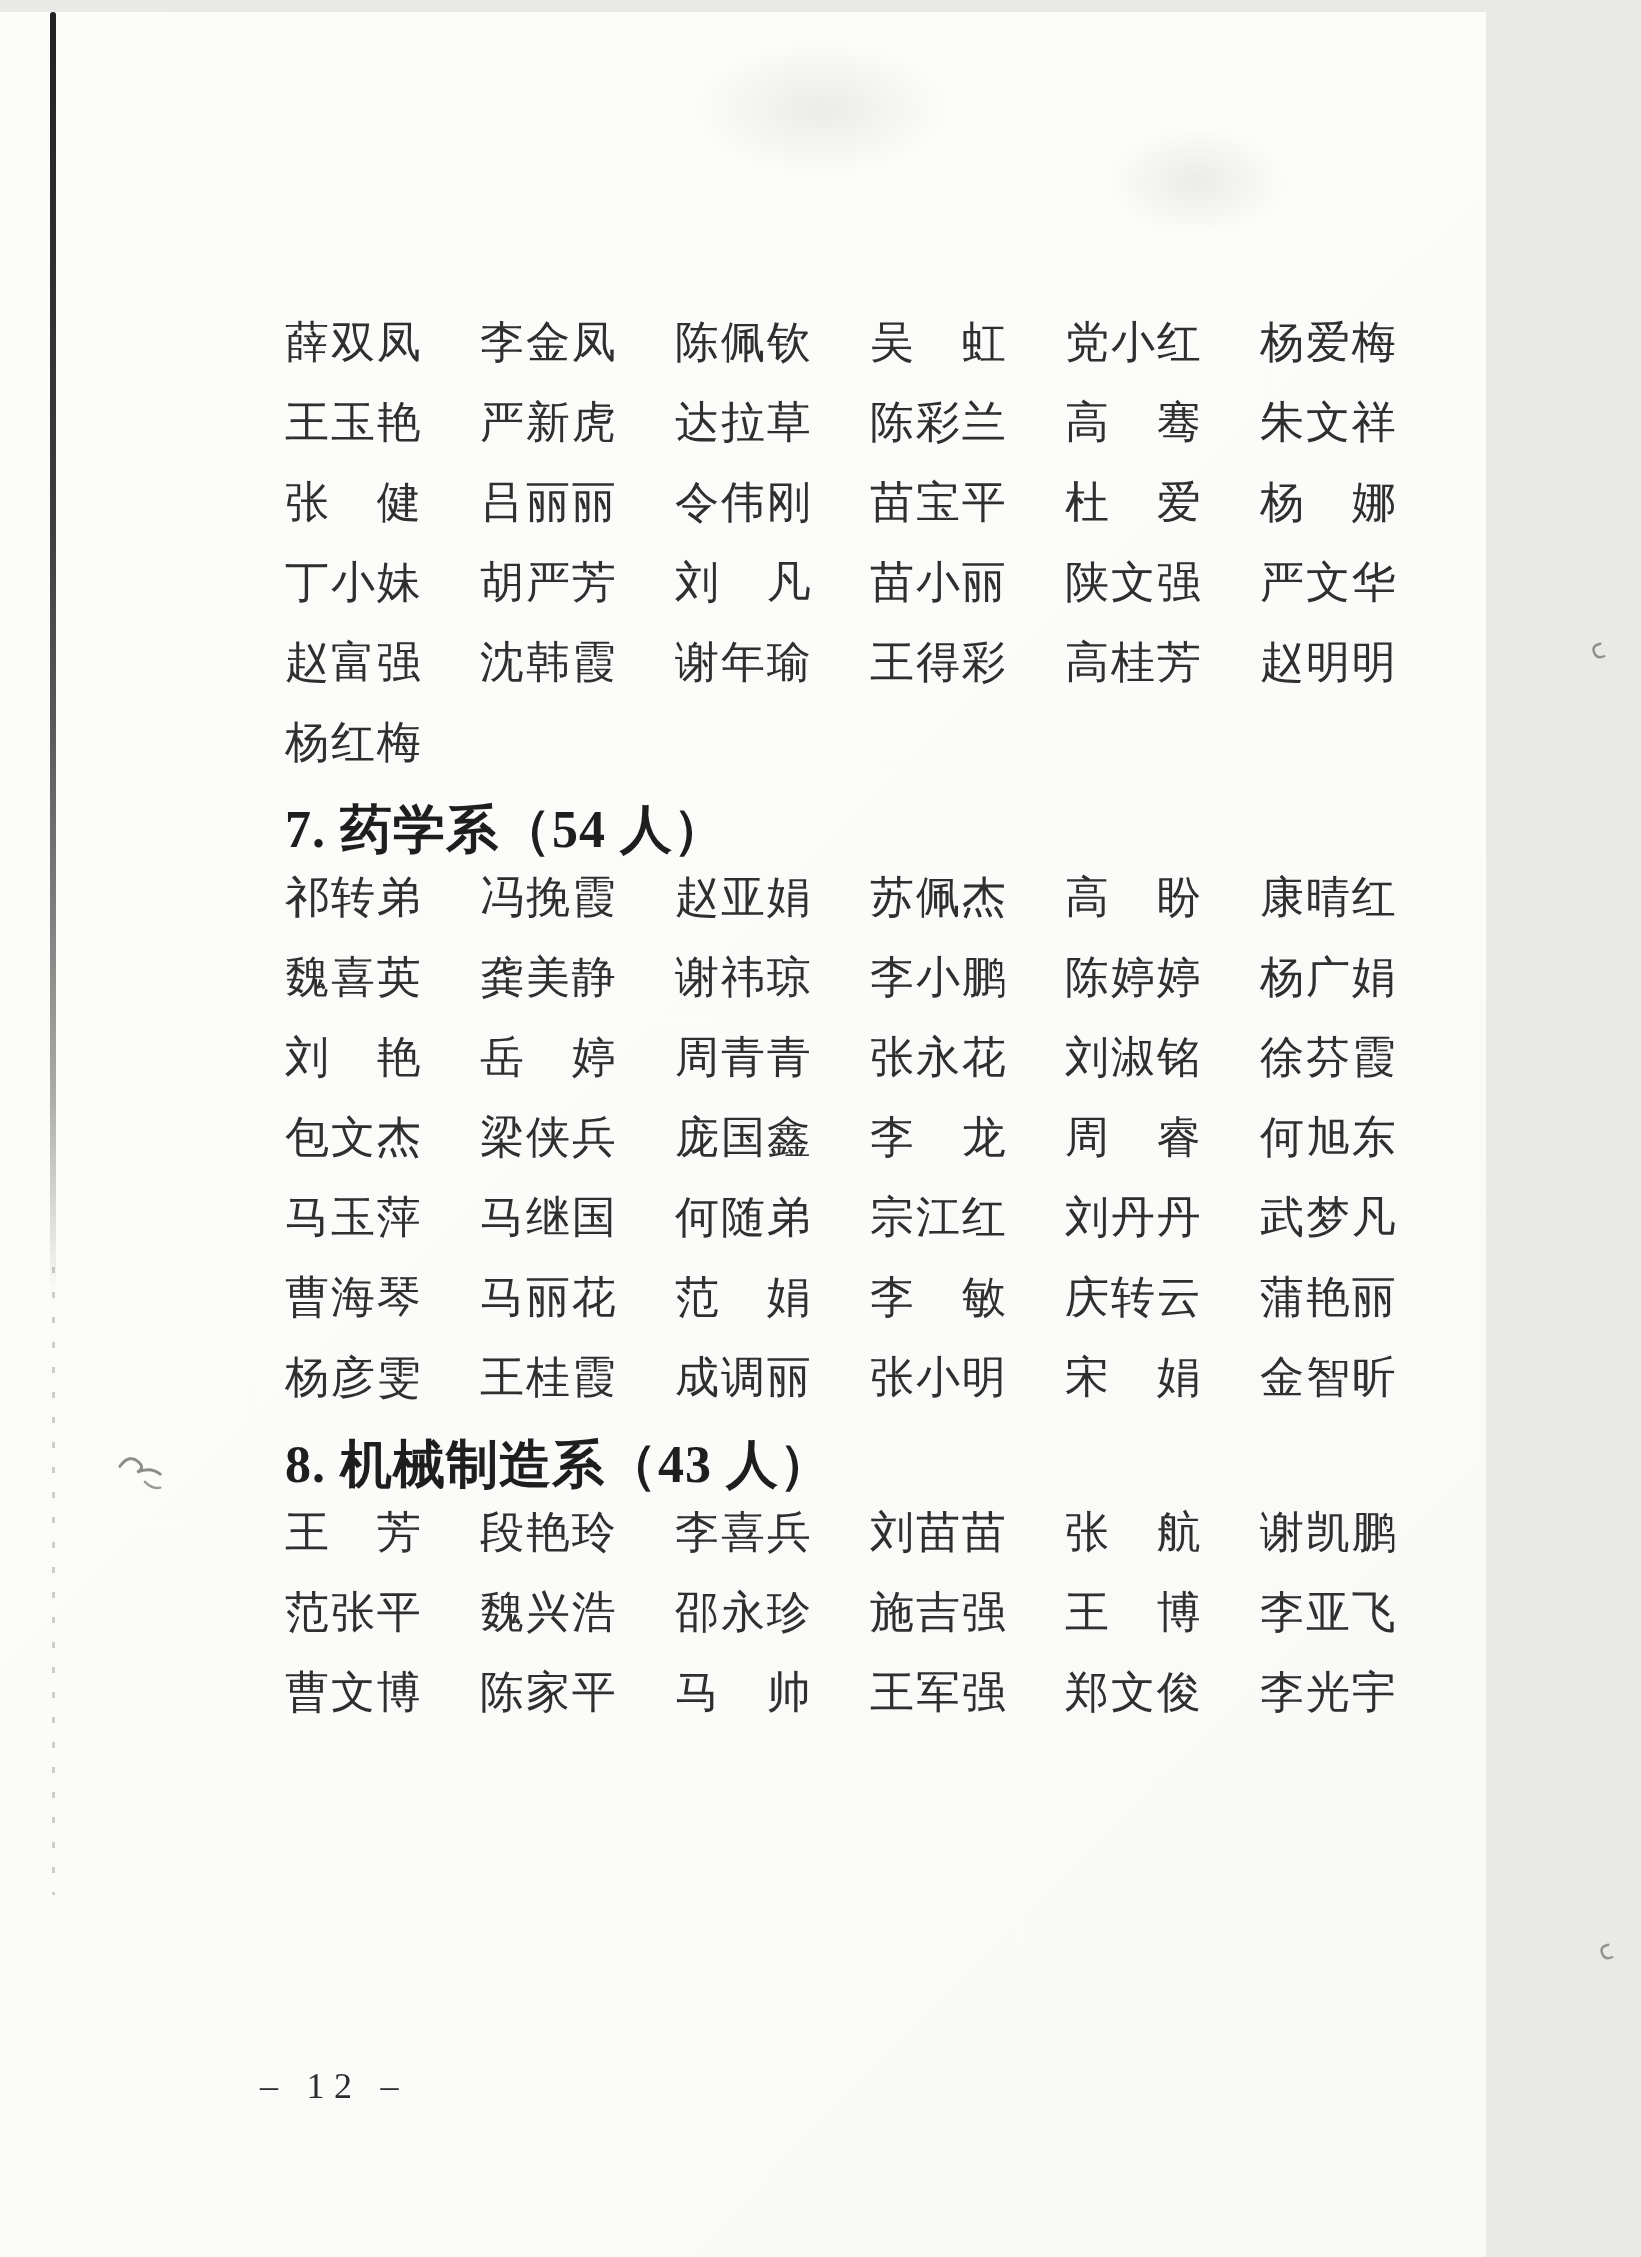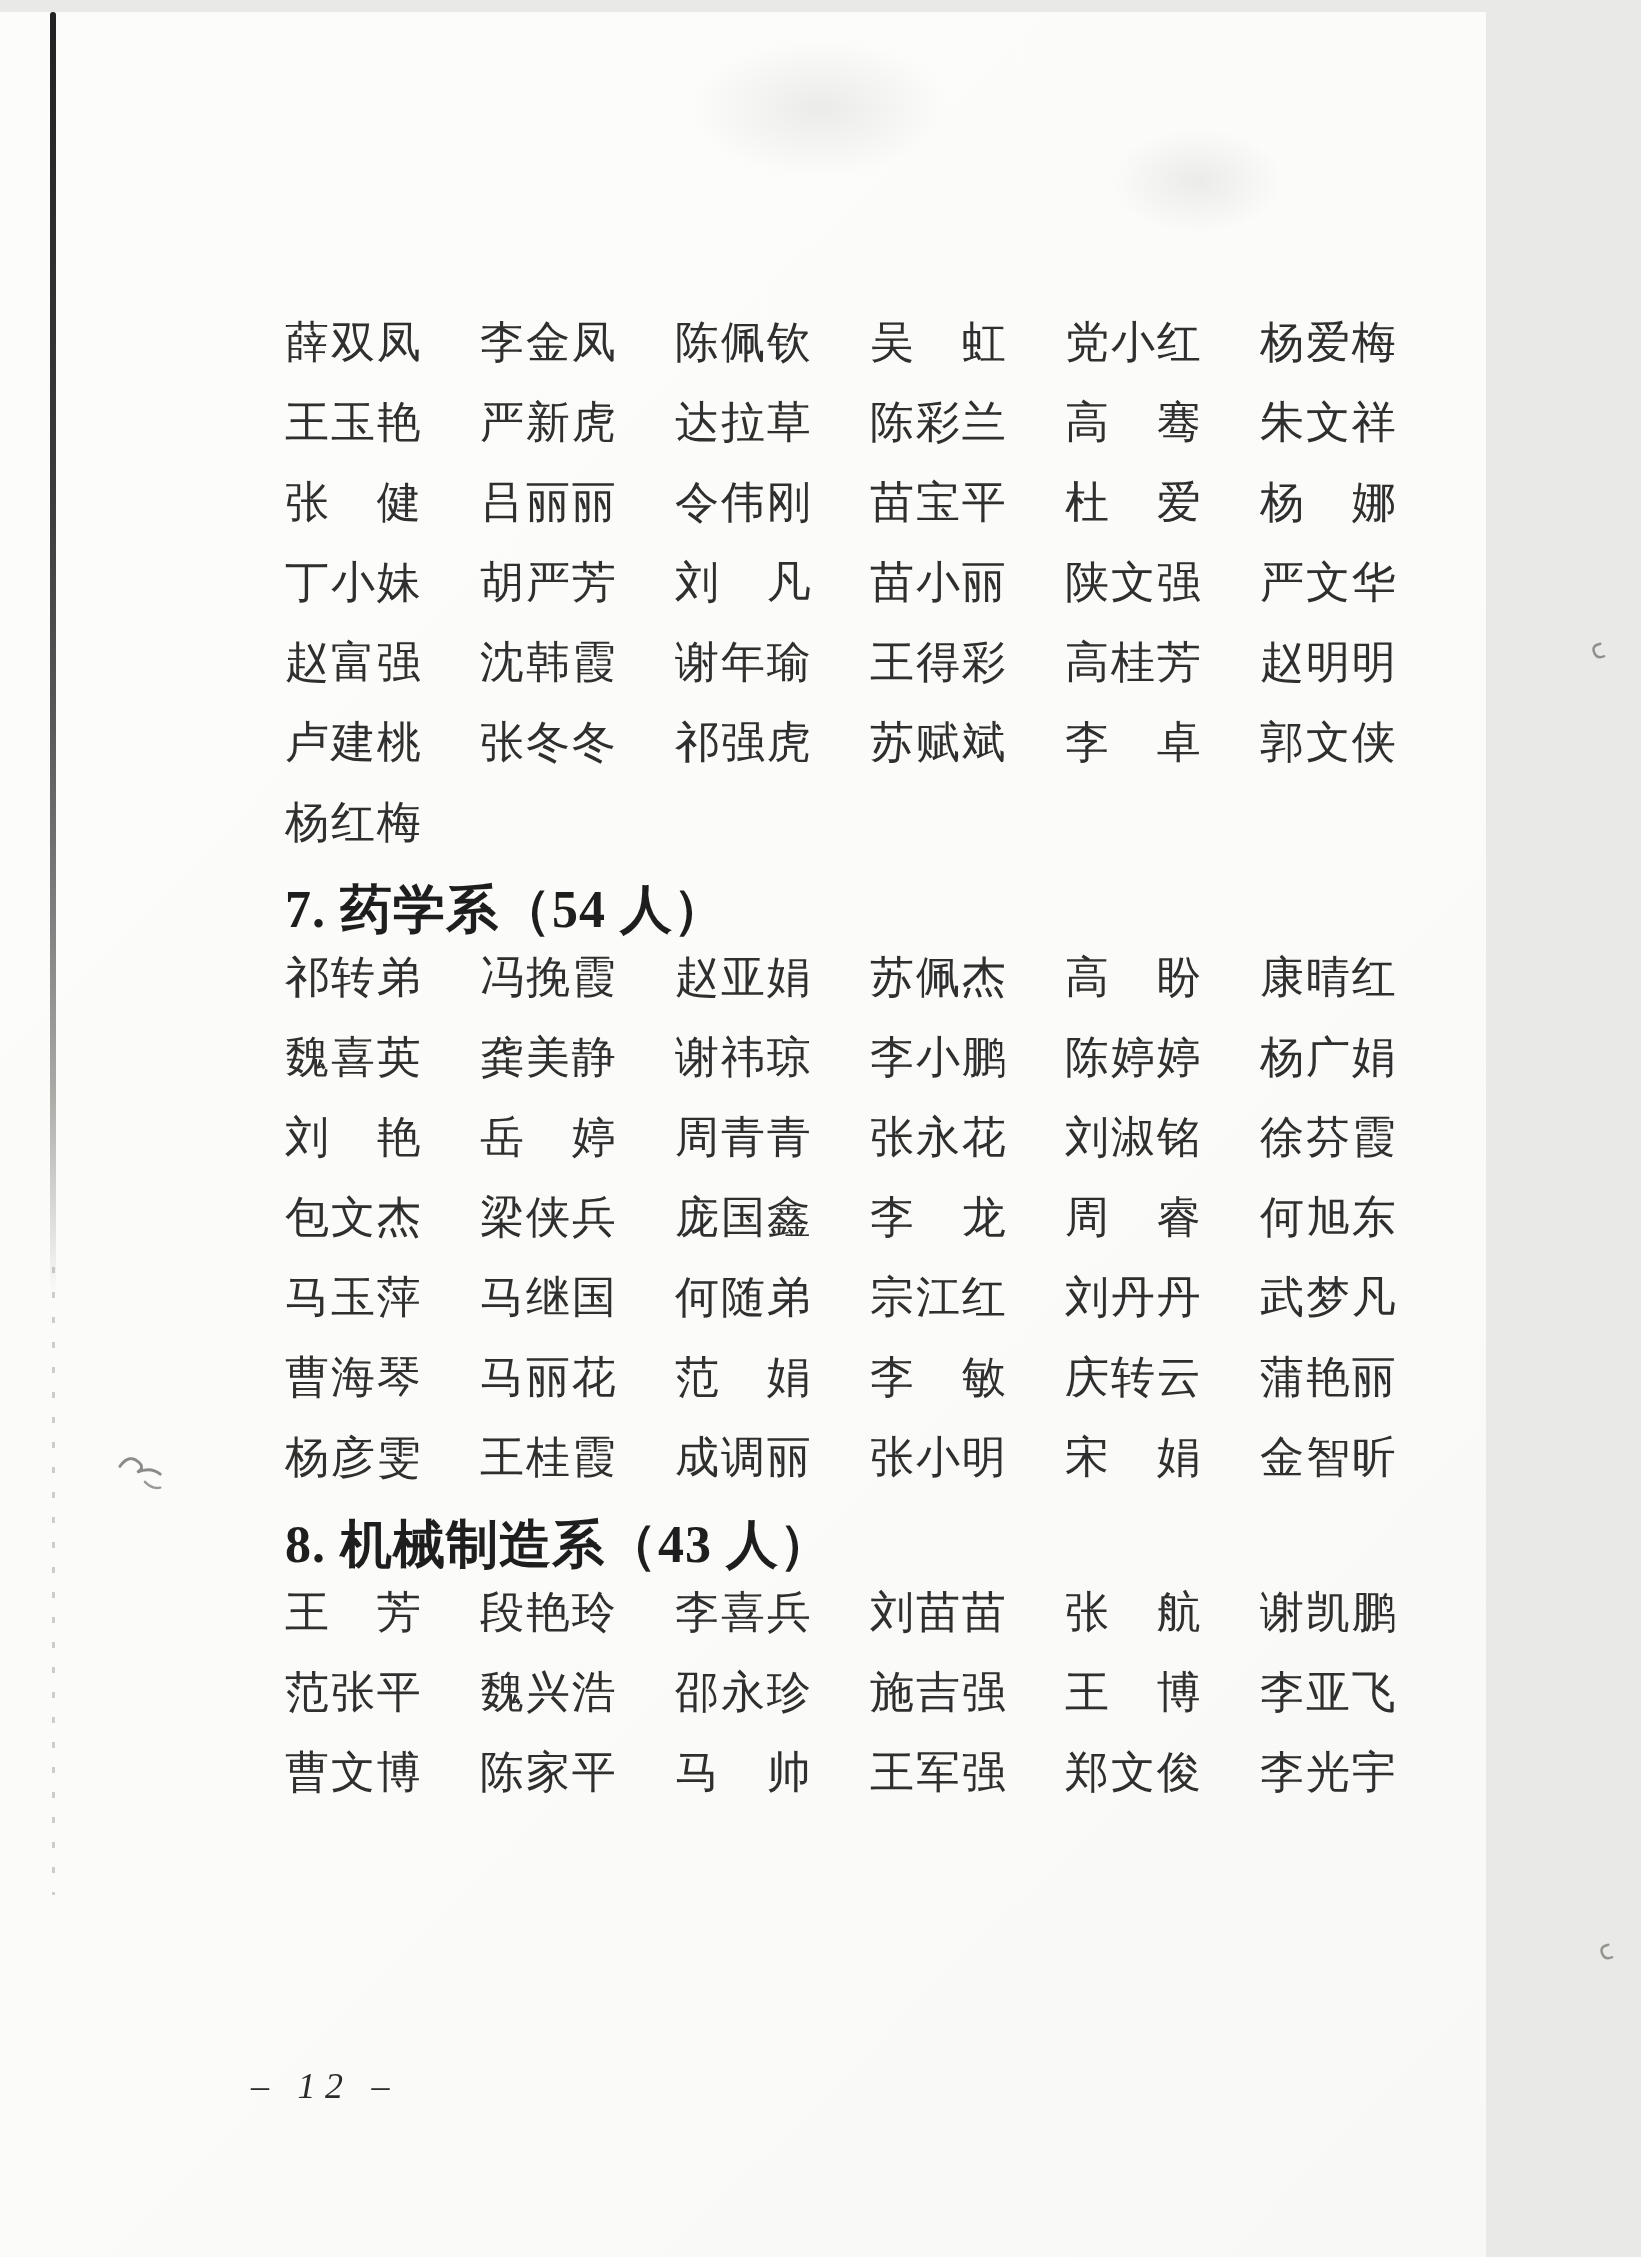--- a/index.html
+++ b/index.html
@@ -46,22 +46,22 @@
     letter-spacing: 1.9px; vertical-align: top;
     color: #2f2f2f;
   }
   .section-header {
     height: 73px; padding-top: 1.9px;
     font-size: 52px; line-height: 1.1;
     font-weight: bold; color: #1e1e1e;
     letter-spacing: 1px;
   }
   .footer {
-    position: absolute; left: 251px; top: 2053px;
-    font-size: 36px; color: #2c2c2c; letter-spacing: 9.7px; font-style: italic;
+    position: absolute; left: 260px; top: 2053px;
+    font-size: 36px; color: #2c2c2c; letter-spacing: 9.7px;
   }
   .smudge, .edge-mark { position: absolute; }
 </style>
 </head>
 <body>
 
 <div class="page">
 
   <div class="scan-line"></div>
   <div class="scan-line-tail"></div>
@@ -80,21 +80,20 @@
   <svg class="edge-mark" style="left:1591px; top:1927px;" width="25" height="25" viewBox="0 0 26 26">
     <path d="M18,6 q-10,2 -6,10 q3,6 10,3" fill="none" stroke="#94948f" stroke-width="2.5" stroke-linecap="round"></path>
   </svg>
 
   <div class="content" id="name-grid">
       <div class="row"><span class="cell">薛双凤</span><span class="cell">李金凤</span><span class="cell">陈佩钦</span><span class="cell">吴　虹</span><span class="cell">党小红</span><span class="cell">杨爱梅</span></div>
       <div class="row"><span class="cell">王玉艳</span><span class="cell">严新虎</span><span class="cell">达拉草</span><span class="cell">陈彩兰</span><span class="cell">高　骞</span><span class="cell">朱文祥</span></div>
       <div class="row"><span class="cell">张　健</span><span class="cell">吕丽丽</span><span class="cell">令伟刚</span><span class="cell">苗宝平</span><span class="cell">杜　爱</span><span class="cell">杨　娜</span></div>
       <div class="row"><span class="cell">丁小妹</span><span class="cell">胡严芳</span><span class="cell">刘　凡</span><span class="cell">苗小丽</span><span class="cell">陕文强</span><span class="cell">严文华</span></div>
       <div class="row"><span class="cell">赵富强</span><span class="cell">沈韩霞</span><span class="cell">谢年瑜</span><span class="cell">王得彩</span><span class="cell">高桂芳</span><span class="cell">赵明明</span></div>
-      <div class="row"><span class="cell">卢建桃</span><span class="cell">张冬冬</span><span class="cell">祁强虎</span><span class="cell">苏赋斌</span><span class="cell">李　卓</span><span class="cell">郭文侠</span></div>
       <div class="row"><span class="cell">杨红梅</span></div>
       <div class="section-header">7. 药学系（54 人）</div>
       <div class="row"><span class="cell">祁转弟</span><span class="cell">冯挽霞</span><span class="cell">赵亚娟</span><span class="cell">苏佩杰</span><span class="cell">高　盼</span><span class="cell">康晴红</span></div>
       <div class="row"><span class="cell">魏喜英</span><span class="cell">龚美静</span><span class="cell">谢祎琼</span><span class="cell">李小鹏</span><span class="cell">陈婷婷</span><span class="cell">杨广娟</span></div>
       <div class="row"><span class="cell">刘　艳</span><span class="cell">岳　婷</span><span class="cell">周青青</span><span class="cell">张永花</span><span class="cell">刘淑铭</span><span class="cell">徐芬霞</span></div>
       <div class="row"><span class="cell">包文杰</span><span class="cell">梁侠兵</span><span class="cell">庞国鑫</span><span class="cell">李　龙</span><span class="cell">周　睿</span><span class="cell">何旭东</span></div>
       <div class="row"><span class="cell">马玉萍</span><span class="cell">马继国</span><span class="cell">何随弟</span><span class="cell">宗江红</span><span class="cell">刘丹丹</span><span class="cell">武梦凡</span></div>
       <div class="row"><span class="cell">曹海琴</span><span class="cell">马丽花</span><span class="cell">范　娟</span><span class="cell">李　敏</span><span class="cell">庆转云</span><span class="cell">蒲艳丽</span></div>
       <div class="row"><span class="cell">杨彦雯</span><span class="cell">王桂霞</span><span class="cell">成调丽</span><span class="cell">张小明</span><span class="cell">宋　娟</span><span class="cell">金智昕</span></div>
       <div class="section-header">8. 机械制造系（43 人）</div>

